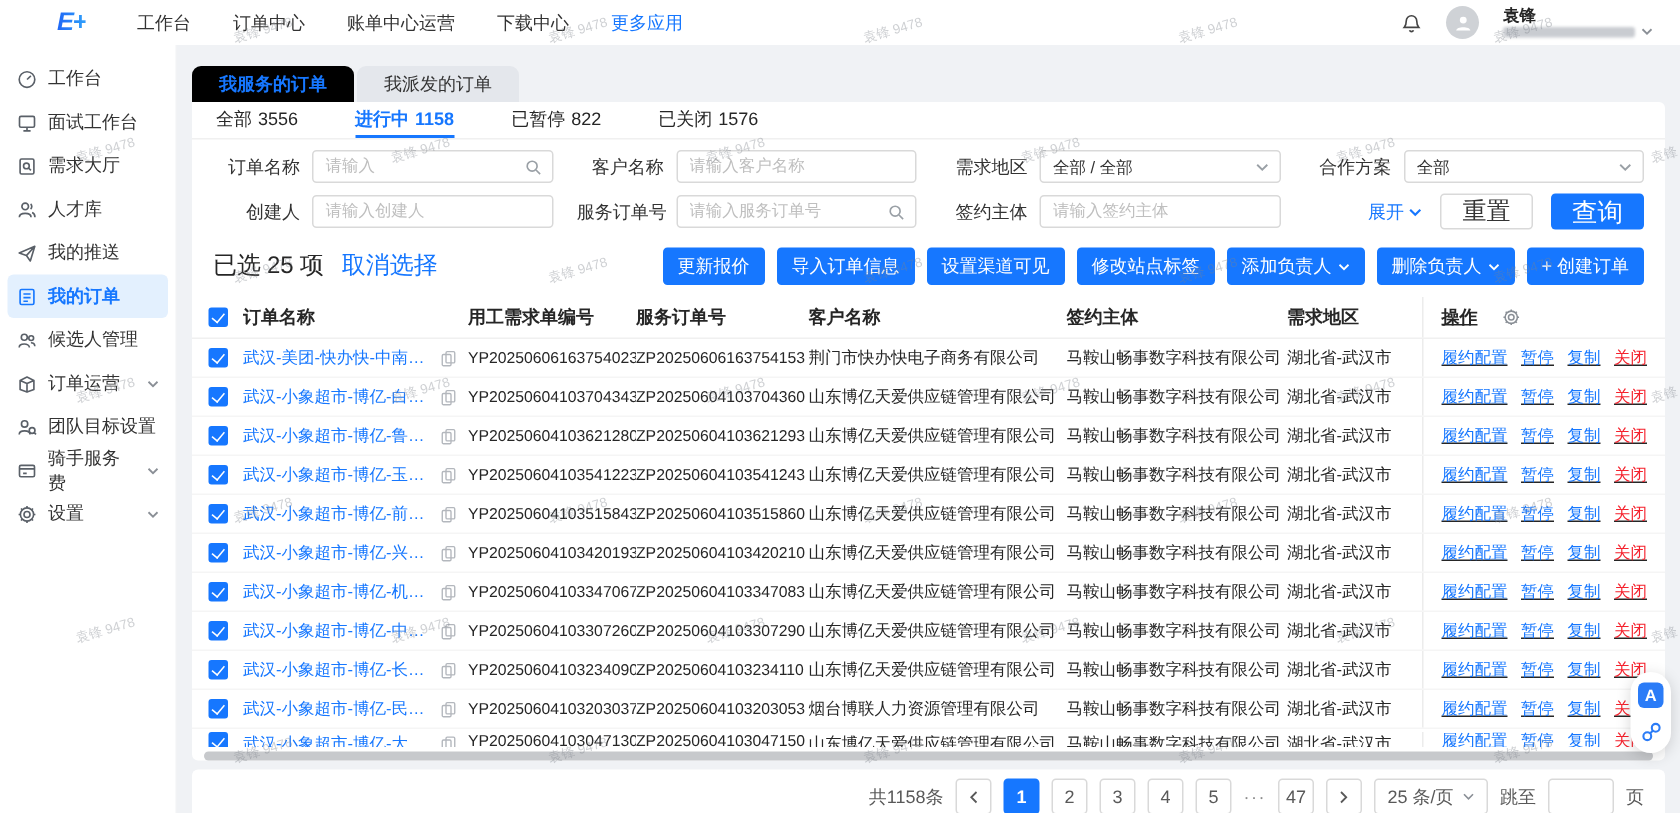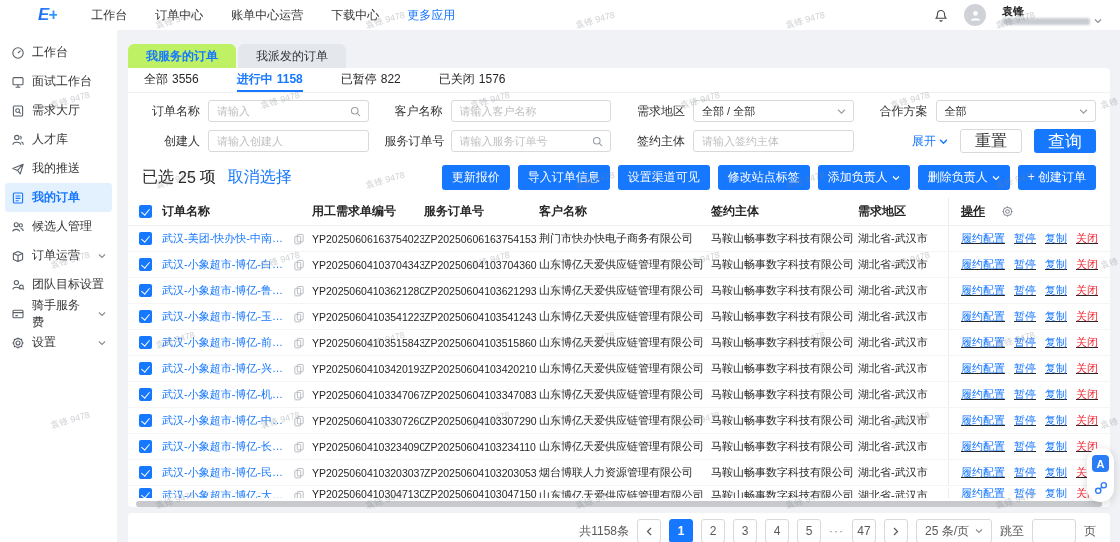--- a/index.html
+++ b/index.html
@@ -31,21 +31,21 @@
   .side-item { height:29px; margin:0 5px; padding:0 6px; display:flex; align-items:center; gap:7px; font-size:12px; color:#333; border-radius:4px; cursor:pointer; }
   .side-item .sicon { color:#5a6068; flex-shrink:0; }
   .side-item.active { background:#e3f0fe; color:#1677ff; font-weight:bold; }
   .side-item.active .sicon { color:#1677ff; }
   .side-item .chev { margin-left:auto; color:#8a8f96; }
 
   
   .main { position:absolute; left:118px; top:30px; right:0; bottom:0; padding:14px 10px 0; }
   .tabs { display:flex; height:24px; }
   .tab { padding:0 18px; display:flex; align-items:center; font-size:12px; border-radius:6px 6px 0 0; cursor:pointer; }
-  .tab.active { background:#bef264; color:#1677ff; font-weight:bold; }
+  .tab.active { background:#000000; color:#1677ff; font-weight:bold; }
   .tab.inactive { background:#e4e7ec; color:#333; margin-left:2px; }
 
   .card { background:#fff; width:982px; border-radius:0 4px 4px 4px; }
 
   .status-row { display:flex; gap:38px; padding:0 16px; height:25px; border-bottom:1px solid #f0f0f0; font-size:12px; }
   .status-item { display:flex; align-items:center; gap:4px; height:100%; border-bottom:2px solid transparent; cursor:pointer; color:#262626; }
   .status-item.active { color:#1677ff; border-bottom-color:#1677ff; font-weight:bold; }
 
   .filter-area { padding:7px 14px 0; }
   .f-row { display:grid; grid-template-columns:1fr 1fr 1fr 1fr; column-gap:16px; margin-bottom:7px; }

